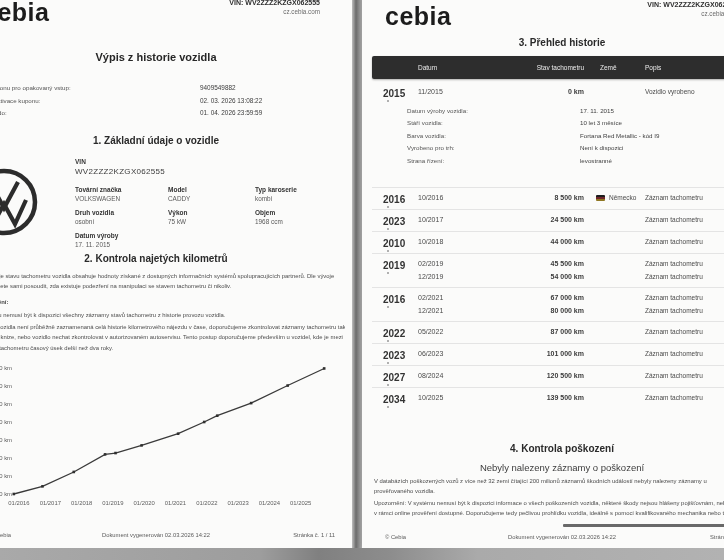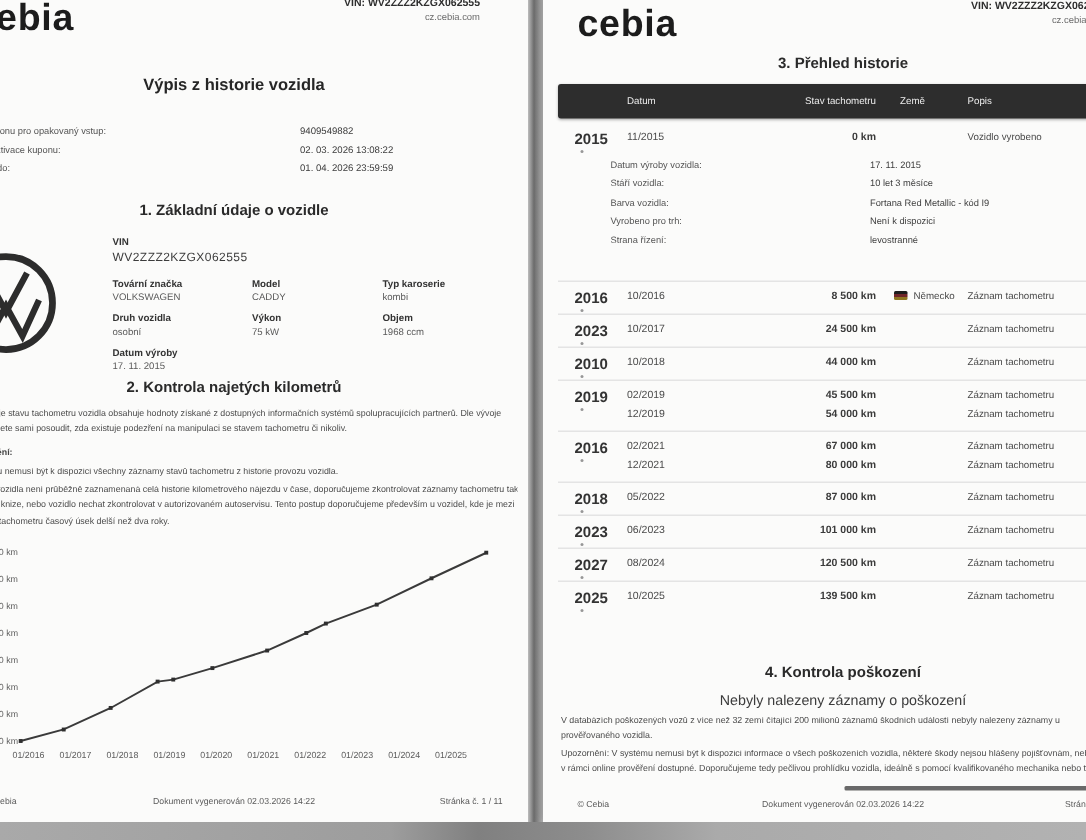--- a/index.html
+++ b/index.html
@@ -327,21 +327,21 @@
             <span class="t-desc">Záznam tachometru</span>
           </div>
           <div class="t-row extra">
             <span class="t-date">12/2021</span>
             <span class="t-km">80 000 km</span>
             <span class="t-desc">Záznam tachometru</span>
           </div>
         </div>
         <div class="t-group sep">
           <div class="t-row">
-            <span class="t-year">2018</span>
+            <span class="t-year">2022</span>
             <span class="t-dot"></span>
             <span class="t-date">05/2022</span>
             <span class="t-km">87 000 km</span>
             <span class="t-desc">Záznam tachometru</span>
           </div>
         </div>
         <div class="t-group sep">
           <div class="t-row">
             <span class="t-year">2023</span>
             <span class="t-dot"></span>
@@ -354,21 +354,21 @@
           <div class="t-row">
             <span class="t-year">2027</span>
             <span class="t-dot"></span>
             <span class="t-date">08/2024</span>
             <span class="t-km">120 500 km</span>
             <span class="t-desc">Záznam tachometru</span>
           </div>
         </div>
         <div class="t-group sep">
           <div class="t-row">
-            <span class="t-year">2025</span>
+            <span class="t-year">2034</span>
             <span class="t-dot"></span>
             <span class="t-date">10/2025</span>
             <span class="t-km">139 500 km</span>
             <span class="t-desc">Záznam tachometru</span>
           </div>
         </div>
       </div>
 
     <div class="sec-title s4-title">4. Kontrola poškození</div>
     <div class="s4-sub">Nebyly nalezeny záznamy o poškození</div>

